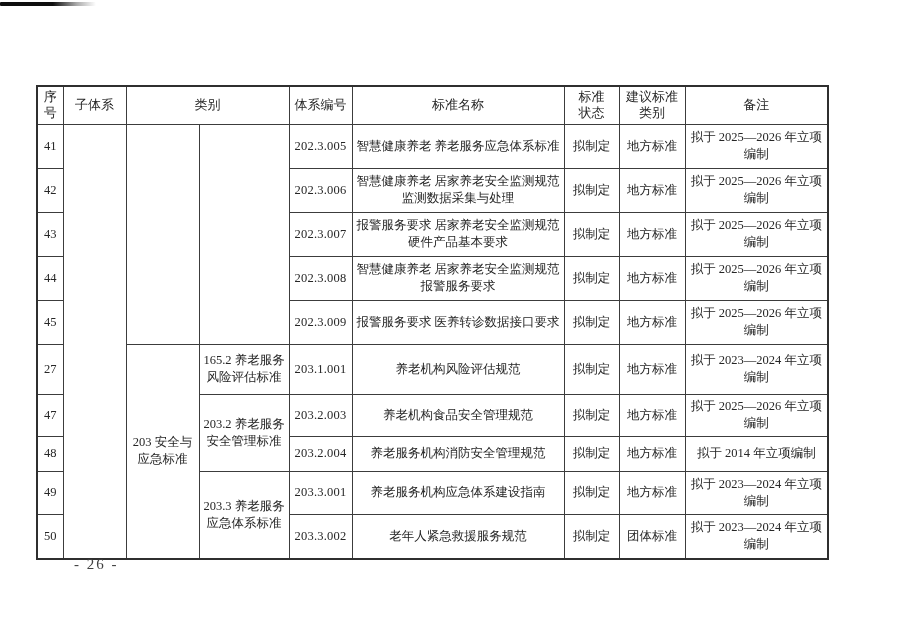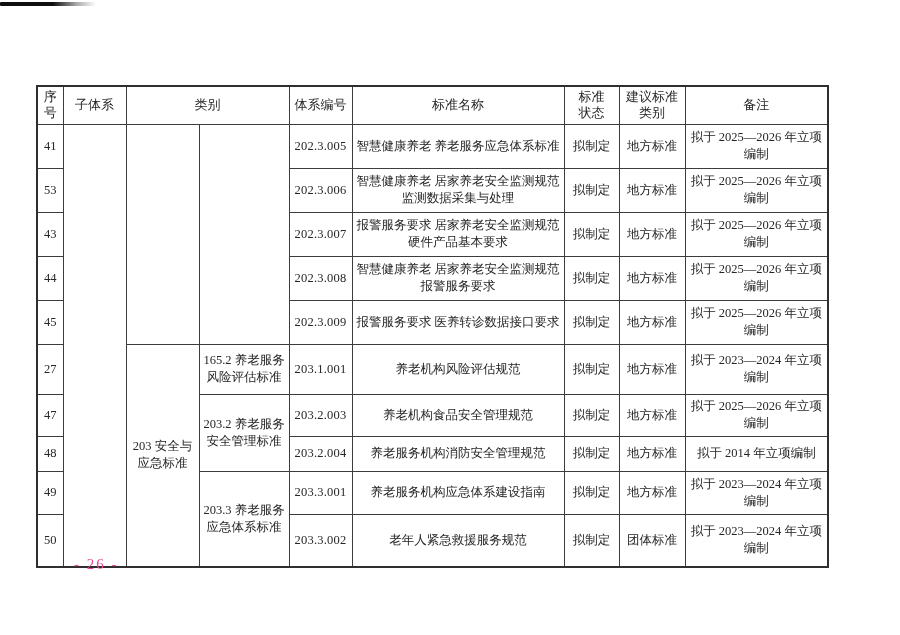--- a/index.html
+++ b/index.html
@@ -64,21 +64,21 @@
   }
   td.cat-cell {
     padding: 2px 6px;
   }
   .page-number {
     position: absolute;
     left: 74px;
     top: 556px;
     font-size: 15px;
     letter-spacing: 2px;
-    color: #ec4899;
+    color: #404040;
   }
 </style>
 </head>
 <body>
 
 <div class="scan-line"></div>
 
 <table class="standards">
   <colgroup>
     <col style="width:26px">
@@ -112,21 +112,21 @@
       <td rowspan="10"></td>
       <td rowspan="5" class="cat-cell"></td>
       <td rowspan="5" class="cat-cell"></td>
       <td class="code-cell">202.3.005</td>
       <td class="name-cell">智慧健康养老 养老服务应急体系标准</td>
       <td>拟制定</td>
       <td>地方标准</td>
       <td class="remark-cell">拟于 2025—2026 年立项编制</td>
     </tr>
     <tr style="height:44px">
-      <td>53</td>
+      <td>42</td>
       <td class="code-cell">202.3.006</td>
       <td class="name-cell">智慧健康养老 居家养老安全监测规范 监测数据采集与处理</td>
       <td>拟制定</td>
       <td>地方标准</td>
       <td class="remark-cell">拟于 2025—2026 年立项编制</td>
     </tr>
     <tr style="height:44px">
       <td>43</td>
       <td class="code-cell">202.3.007</td>
       <td class="name-cell">报警服务要求 居家养老安全监测规范 硬件产品基本要求</td>
@@ -179,21 +179,21 @@
     </tr>
     <tr style="height:43px">
       <td>49</td>
       <td rowspan="2" class="cat-cell">203.3 养老服务应急体系标准</td>
       <td class="code-cell">203.3.001</td>
       <td class="name-cell">养老服务机构应急体系建设指南</td>
       <td>拟制定</td>
       <td>地方标准</td>
       <td class="remark-cell">拟于 2023—2024 年立项编制</td>
     </tr>
-    <tr style="height:53px">
+    <tr style="height:45px">
       <td>50</td>
       <td class="code-cell">203.3.002</td>
       <td class="name-cell">老年人紧急救援服务规范</td>
       <td>拟制定</td>
       <td>团体标准</td>
       <td class="remark-cell">拟于 2023—2024 年立项编制</td>
     </tr>
   </tbody>
 </table>
 

